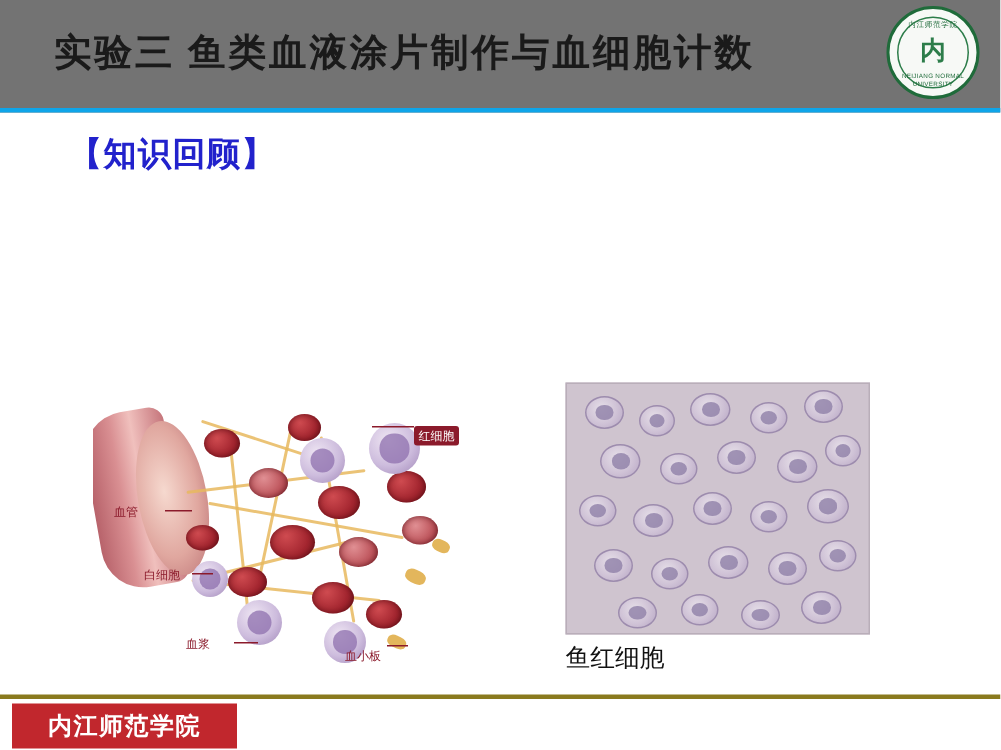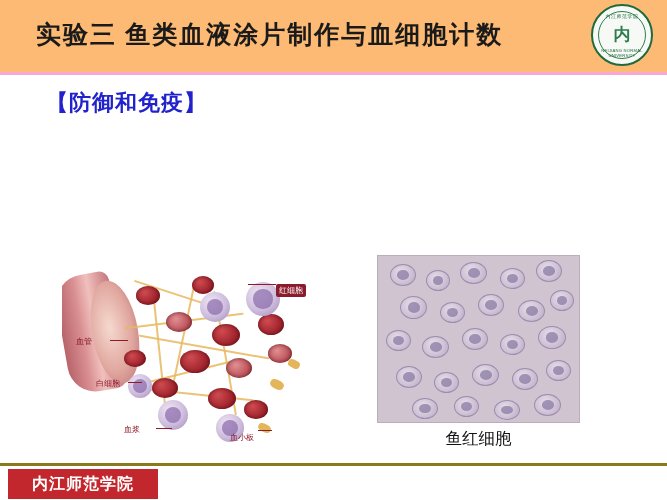--- a/index.html
+++ b/index.html
@@ -20,22 +20,22 @@
     background: #ffffff;
   }
 
   
   .title-bar {
     position: absolute;
     left: 0;
     top: 0;
     width: 667px;
     height: 72px;
-    background: #fdba74;
-    border-bottom: 3px solid #f9a8d4;
+    background: #737373;
+    border-bottom: 3px solid #0ea5e9;
   }
   .title-text {
     position: absolute;
     left: 36px;
     top: 18px;
     font-size: 25px;
     font-weight: bold;
     color: #1a1a1a;
     letter-spacing: 2px;
     font-family: "Liberation Serif", serif;
@@ -142,21 +142,20 @@
     background: #cfc4cf;
     border: 1px solid #b9aeb9;
     box-sizing: border-box;
     overflow: hidden;
   }
   .fig-caption {
     position: absolute;
     left: 377px;
     top: 428px;
     width: 203px;
-    text-align: center;
     font-size: 16.5px;
     color: #111111;
     font-family: "Liberation Serif", serif;
   }
 
   
   .vessel {
     position: absolute;
     left: 0;
     top: 20px;
@@ -289,21 +288,21 @@
     <div class="title-text">实验三  鱼类血液涂片制作与血细胞计数</div>
 
     <div class="logo-seal">
       <div class="inner-ring"></div>
       <div class="top-arc">内江师范学院</div>
       <div class="glyph">内</div>
       <div class="bottom-arc">NEIJIANG NORMAL UNIVERSITY</div>
     </div>
   </div>
 
-  <div class="section-head">【防御和免疫】</div>
+  <div class="section-head">【知识回顾】</div>
 
 
   <div class="fig-left">
     <div class="vessel"></div>
     <div class="vessel-mouth"></div>
 
     <div class="fibrin" style="left:70px; top:40px; width:92px; height:2px; transform:rotate(18deg);"></div>
     <div class="fibrin" style="left:62px; top:66px; width:120px; height:2px; transform:rotate(-7deg);"></div>
     <div class="fibrin" style="left:76px; top:92px; width:132px; height:2px; transform:rotate(10deg);"></div>
     <div class="fibrin" style="left:64px; top:118px; width:118px; height:2px; transform:rotate(-14deg);"></div>

